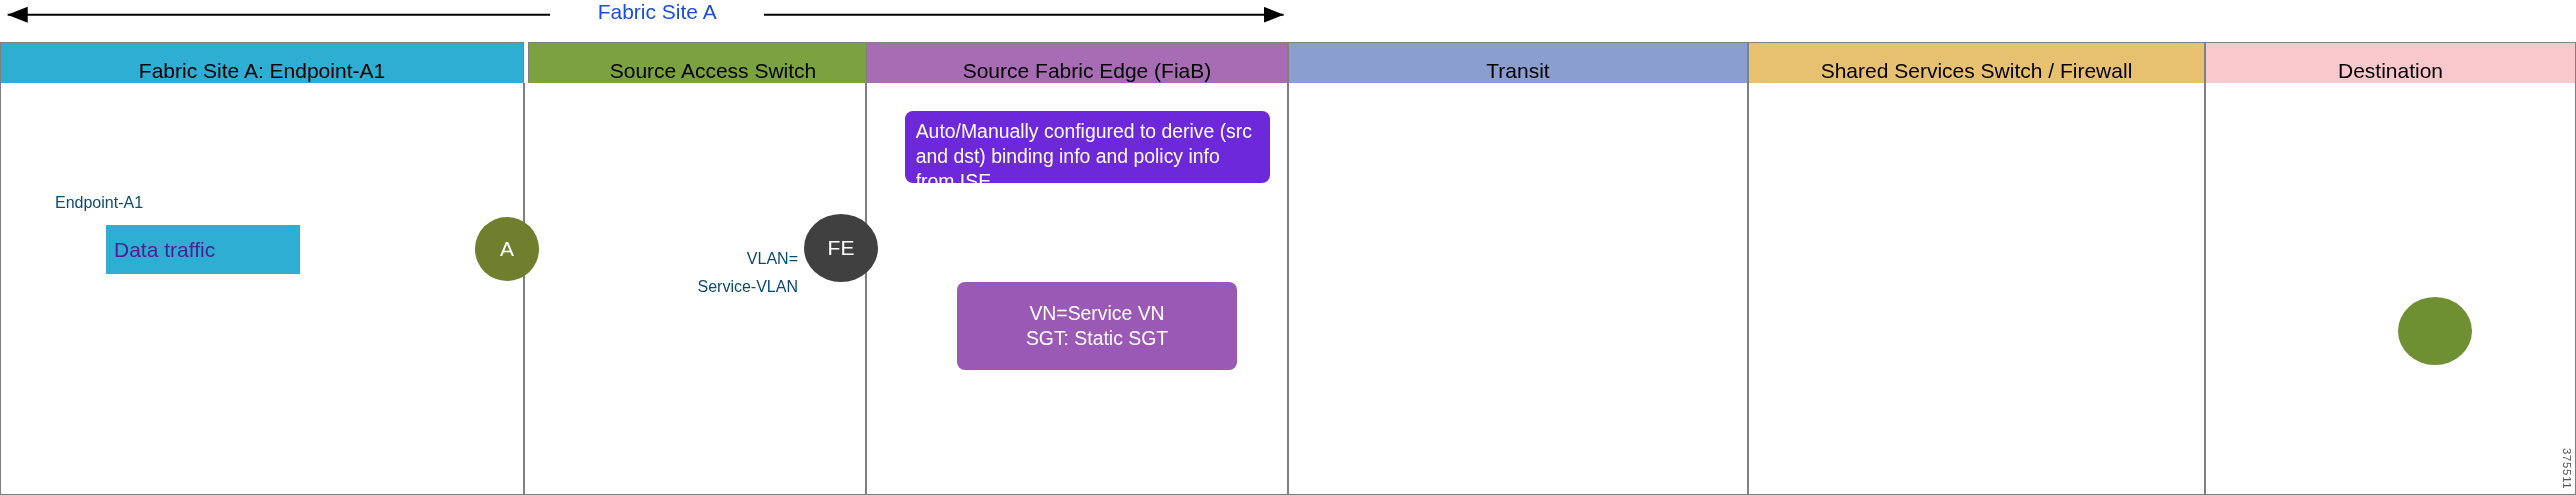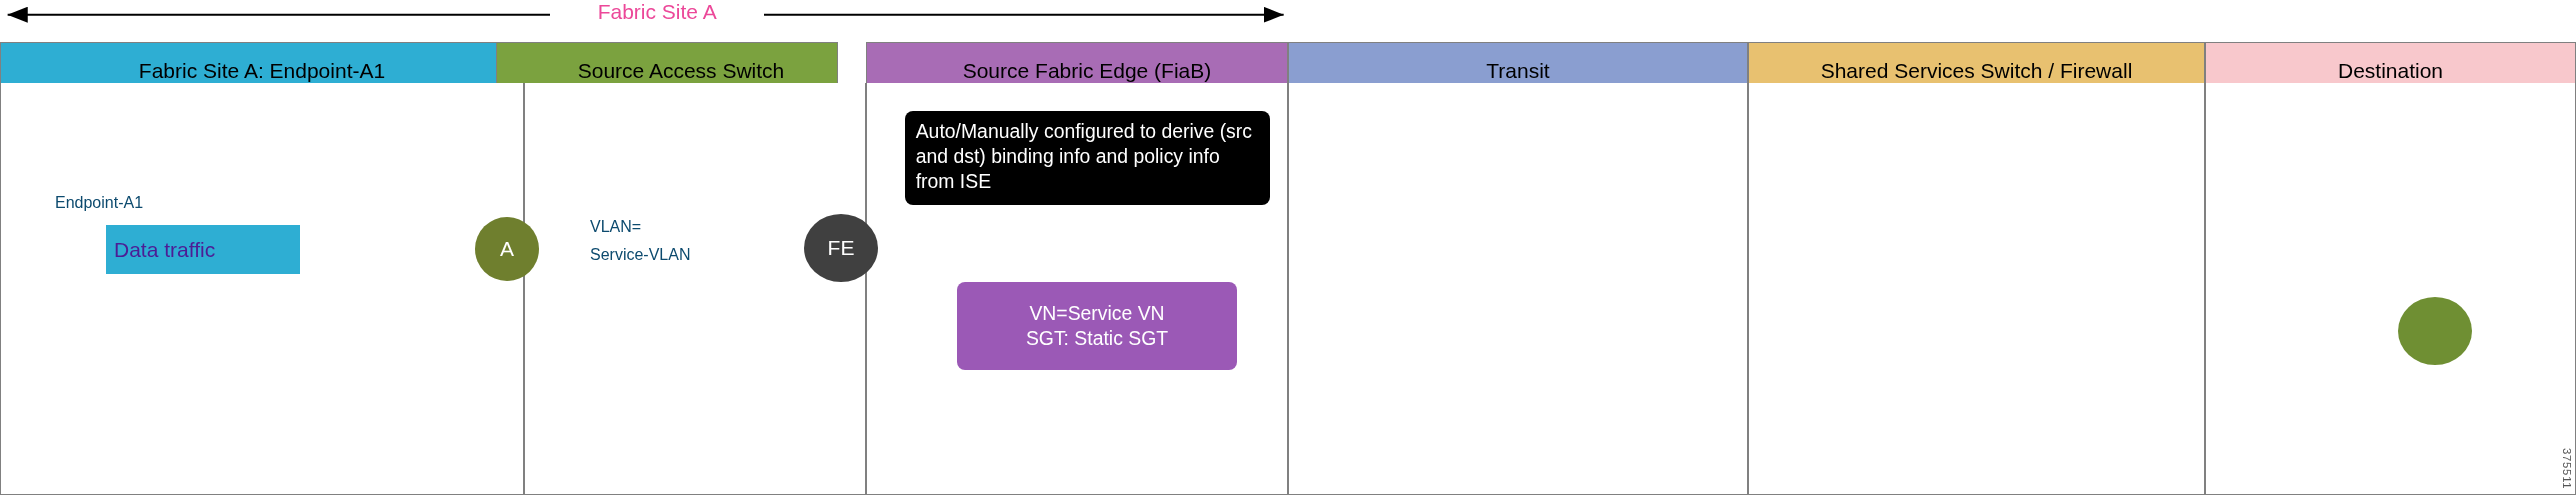--- a/index.html
+++ b/index.html
@@ -24,21 +24,21 @@
   }
 
   
   .span-label {
     position: absolute;
     left: 550px;
     top: 0px;
     width: 201px;
     text-align: center;
     font-size: 21px;
-    color: #ec4899;
+    color: #1d4ed8;
     background: #ffffff;
     padding: 0 6.7px;
     z-index: 5;
   }
 
   
   .col-header {
     position: absolute;
     top: 42px;
     height: 42px;
@@ -104,21 +104,22 @@
   }
 
   .plain-text {
     position: absolute;
     font-size: 16px;
     color: #0c4a6e;
     white-space: pre;
   }
 
   .plain-text.center {
-    text-align: left;
+    text-align: right;
+    margin-top: 32px;
   }
 
   .watermark {
     position: absolute;
     right: 2.7px;
     bottom: 5.4px;
     font-size: 11.4px;
     color: #555555;
     writing-mode: vertical-rl;
     letter-spacing: 0.7px;
@@ -160,21 +161,21 @@
     <path d="M1294,404 L1294,487 L1420,487" fill="none" stroke="#808080" stroke-width="3" marker-end="url(#arrGray)"></path>
 
     <line x1="1845" y1="487" x2="3570" y2="487" stroke="#808080" stroke-width="3" marker-end="url(#arrGray)"></line>
   </svg>
 
   <div class="span-label">Fabric Site A</div>
 
   <div class="col-header" style="left:0px; width:524px; background:#2eaed3;">
     <span>Fabric Site A: Endpoint-A1</span>
   </div>
-  <div class="col-header" style="left:496px; width:342px; background:#7ba23f;padding-left:28px;">
+  <div class="col-header" style="left:528px; width:342px; background:#7ba23f;padding-left:28px;">
     <span>Source Access  Switch</span>
   </div>
   <div class="col-header" style="left:866px; width:422px; background:#a86cb5;padding-left:20px;">
     <span>Source Fabric Edge (FiaB)</span>
   </div>
   <div class="col-header" style="left:1288px; width:460px; background:#8a9ed0;">
     <span>Transit</span>
   </div>
   <div class="col-header" style="left:1748px; width:457px; background:#e8c170;">
     <span>Shared Services Switch / Firewall</span>
@@ -200,21 +201,21 @@
     <span>A</span>
   </div>
 
   <div class="plain-text center" style="left:590px; top:218px; width:208px;">VLAN=</div>
   <div class="plain-text center" style="left:590px; top:246px; width:208px;">Service-VLAN</div>
 
   <div class="circle-node" style="left:804px; top:214px; width:74px; height:68px; background:#404040; border-radius:50%;">
     <span>FE</span>
   </div>
 
-  <div class="callout" style="left:905px; top:111px; width:365px; height:94px; background:#000000;">
+  <div class="callout" style="left:905px; top:111px; width:365px; height:72px; background:#6d28d9;">
     <span>Auto/Manually configured to derive (src and dst) binding info and policy info from ISE</span>
   </div>
 
   <div class="callout center" style="left:957px; top:282px; width:280px; height:88px; background:#9b59b6;">
     <span>VN=Service VN</span>
     <span>SGT: Static SGT</span>
   </div>
 
 
   <div class="circle-node" style="left:2398px; top:297px; width:74px; height:68px; background:#6f8f33;"></div>

